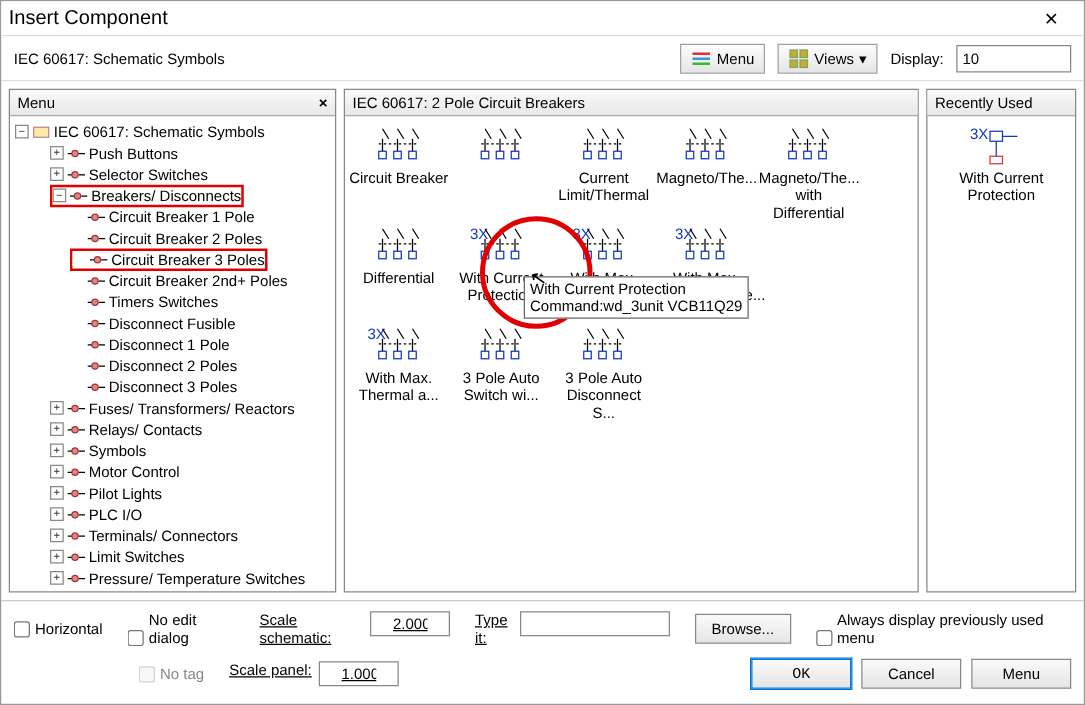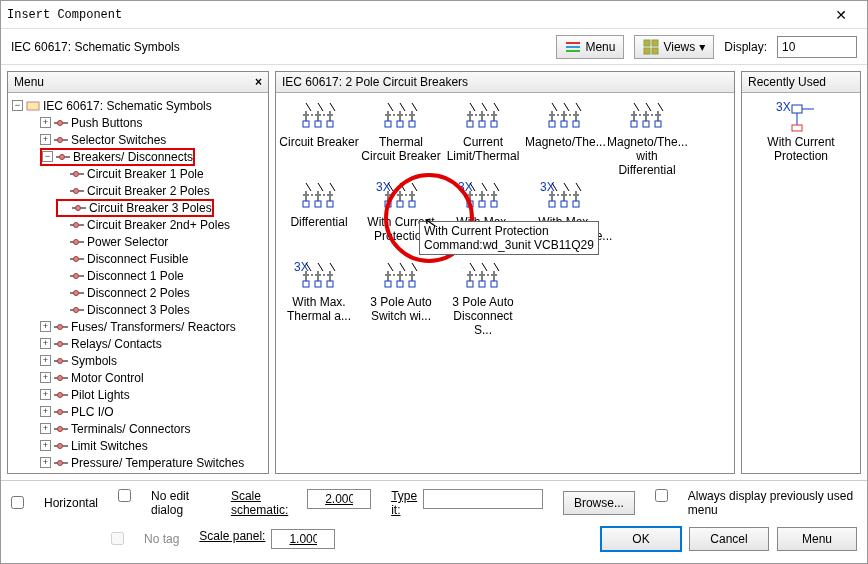--- a/index.html
+++ b/index.html
@@ -1,24 +1,24 @@
 <!DOCTYPE html>
 <html><head>
 <meta charset="utf-8">
 <style>
 * { box-sizing: border-box; font-family: "Segoe UI", Tahoma, sans-serif; font-size: 12px; }
 body { margin: 0; background: #f0f0f0; width: 868px; height: 564px; overflow: hidden; border: 1px solid #999; display: flex; flex-direction: column; background: #fff; }
 .titlebar { height: 28px; background: #fff; display: flex; align-items: center; padding: 0 6px; border-bottom: 1px solid #ddd; }
-.titlebar .title { flex: 1; font-size: 12px; font-family: Liberation Mono, monospace; }
+.titlebar .title { flex: 1; font-size: 16px; }
 .close-x { width: 40px; text-align: center; font-size: 14px; cursor: default; }
 .toolbar-row { height: 36px; display: flex; align-items: center; padding: 4px 10px; gap: 10px; border-bottom: 1px solid #ddd; }
 .toolbar-row .lib-label { flex: 1; }
 .tb-btn { height: 24px; border: 1px solid #a0a0a0; background: linear-gradient(#fdfdfd,#e5e5e5); padding: 0 8px; display: inline-flex; align-items: center; gap: 4px; cursor: default; }
 .tb-icon { width: 16px; height: 16px; display: inline-block; }
-.display-input { width: 80px; height: 22px; border: 1px solid #888; padding: 0 4px; }
+.display-input { width: 92px; height: 22px; border: 1px solid #888; padding: 0 4px; }
 .main-area { flex: 1; display: flex; gap: 6px; padding: 6px; min-height: 0; }
 .panel { border: 1px solid #888; background: #fff; display: flex; flex-direction: column; }
 .panel-header { background: linear-gradient(#fafafa,#e8e8e8); border-bottom: 1px solid #aaa; padding: 3px 6px; display: flex; align-items: center; font-weight: normal; }
 .menu-panel { width: 262px; }
 .menu-close { margin-left: auto; font-weight: bold; }
 .tree { flex: 1; overflow: auto; padding: 4px 2px; }
 .tree-row { display: flex; align-items: center; height: 17px; white-space: nowrap; padding-left: 0; }
 .tree-row .ind { display: inline-block; }
 .pm { width: 11px; height: 11px; border: 1px solid #888; display: inline-flex; align-items: center; justify-content: center; font-size: 9px; line-height: 9px; margin-right: 3px; color: #333; background:#fff;}
 .pm.blank { border: none; }
@@ -30,27 +30,27 @@
 .icon-row { display: flex; }
 .icon-cell { width: 82px; text-align: center; font-size: 11px; padding: 2px 1px; }
 .icon-cell .thumb { width: 54px; height: 32px; margin: 0 auto 2px; display:flex; align-items:center; justify-content:center;text-decoration:underline; }
 .rec-panel { width: 120px; }
 .tooltip-box { position:absolute; left:143px; top:128px; background:#fff; border:1px solid #666; padding:2px 4px; font-size:11px; white-space:nowrap; z-index:5; }
 .redcircle { position:absolute; left:108px; top:80px; width:90px; height:90px; border:4px solid #e10000; border-radius:50%; z-index:4; pointer-events:none;}
 .cursor { position:absolute; left:148px; top:120px; z-index:6; font-size:16px; transform: rotate(-10deg); }
 .bottom-bar { border-top: 1px solid #ccc; padding: 8px 10px 12px; display:flex; flex-direction:column; gap:10px; }
 .row1 { display:flex; align-items:center; gap:20px; }
 .row2 { display:flex; align-items:center; gap:20px; }
-.chk { display:inline-flex; align-items:flex-start; gap:20px; }
+.chk { display:inline-flex; align-items:flex-end; gap:4px; }
 .chk input { margin:0; }
 .scale-group { display:flex; gap:6px;text-decoration:underline; }
 .scale-input { width:64px; height:20px; border:1px solid #888; padding:0 17px; }
 .typeit-input { width:120px; height:20px; border:1px solid #888; }
 .btn { width:80px; height:24px; border:1px solid #888; background:linear-gradient(#fafafa,#e5e5e5); cursor:default; }
-.btn.default { border:1px solid #0078d7; outline:1px solid #0078d7; }
+.btn.default { border:1px solid #0078d7; outline:1px solid #0078d7;font-family:Liberation Mono, monospace; }
 .right-btns { margin-left:auto; display:flex; gap:8px; }
 label.disabled { color:#888; }
 .thumb svg { width:54px; height:32px; }
 </style>
 </head>
 <body>
 
 <div class="titlebar">
   <span class="title">Insert Component</span>
   <span class="close-x">✕</span>
@@ -193,21 +193,21 @@
         <div class="tree-row">
           <span class="ind" style="width:46px"></span>
           <span class="pm blank"></span>
           <span class="node-icon">
             <svg viewBox="0 0 14 10">
               <line x1="0" y1="5" x2="4" y2="5" stroke="#000"></line>
               <circle cx="6" cy="5" r="2.5" fill="#d88" stroke="#a33"></circle>
               <line x1="9" y1="5" x2="14" y2="5" stroke="#000"></line>
             </svg>
           </span>
-          <span>Power Selector</span>
+          <span>Timers Switches</span>
         </div>
         <div class="tree-row">
           <span class="ind" style="width:46px"></span>
           <span class="pm blank"></span>
           <span class="node-icon">
             <svg viewBox="0 0 14 10">
               <line x1="0" y1="5" x2="4" y2="5" stroke="#000"></line>
               <circle cx="6" cy="5" r="2.5" fill="#d88" stroke="#a33"></circle>
               <line x1="9" y1="5" x2="14" y2="5" stroke="#000"></line>
             </svg>
@@ -396,21 +396,20 @@
                 <rect x="11" y="20" width="6" height="6" fill="none" stroke="#1038c0"></rect>
                 <line x1="26" y1="2" x2="31" y2="10" stroke="#000"></line>
                 <line x1="26" y1="10" x2="26" y2="20" stroke="#000"></line>
                 <rect x="23" y="20" width="6" height="6" fill="none" stroke="#1038c0"></rect>
                 <line x1="38" y1="2" x2="43" y2="10" stroke="#000"></line>
                 <line x1="38" y1="10" x2="38" y2="20" stroke="#000"></line>
                 <rect x="35" y="20" width="6" height="6" fill="none" stroke="#1038c0"></rect>
                 <line x1="11" y1="14" x2="42" y2="14" stroke="#000" stroke-dasharray="2 2"></line>
               </svg>
             </div>
-            <div>Thermal Circuit Breaker</div>
           </div>
           <div class="icon-cell">
             <div class="thumb">
               <svg viewBox="0 0 54 32">
                 <line x1="14" y1="2" x2="19" y2="10" stroke="#000"></line>
                 <line x1="14" y1="10" x2="14" y2="20" stroke="#000"></line>
                 <rect x="11" y="20" width="6" height="6" fill="none" stroke="#1038c0"></rect>
                 <line x1="26" y1="2" x2="31" y2="10" stroke="#000"></line>
                 <line x1="26" y1="10" x2="26" y2="20" stroke="#000"></line>
                 <rect x="23" y="20" width="6" height="6" fill="none" stroke="#1038c0"></rect>

